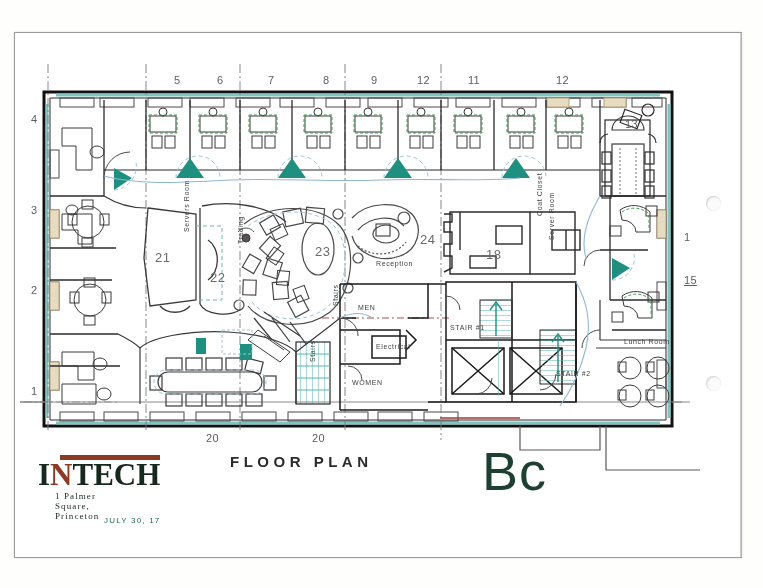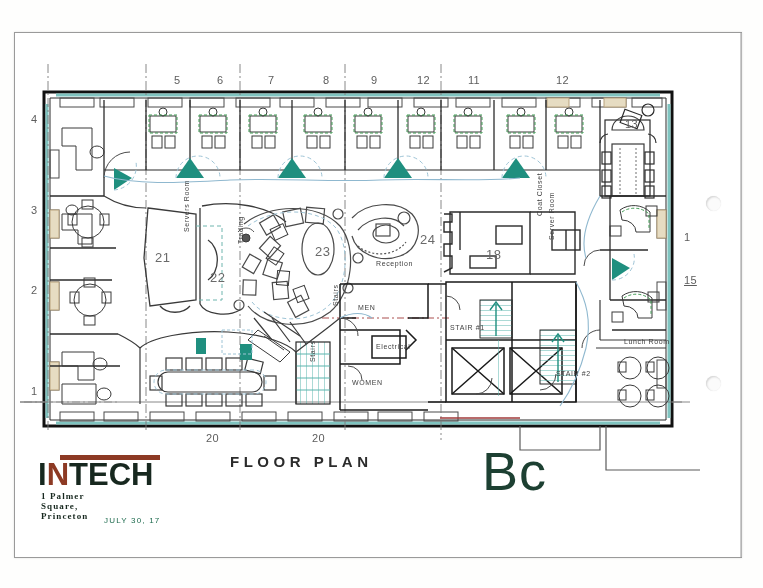--- a/index.html
+++ b/index.html
@@ -70,28 +70,28 @@
   .datestamp{
     font-size:8px;color:#1e6b4e;letter-spacing:1.2px;text-align:center;
   }
   
   .logo-wrap{position:absolute;left:38px;top:455px;}
   .logo-bar{
     position:absolute;left:22px;top:0;width:100px;height:5px;background:#8d3a24;
   }
   .logo-text{
     position:absolute;left:0;top:2px;
-    font-family:Liberation Sans, sans-serif;
+    font-family:Liberation Serif, serif;
     font-size:31px;font-weight:700;color:#17281f;letter-spacing:0px;
   }
   .logo-n{color:#8d3a24;}
   .logo-sub{
-    position:absolute;left:3px;top:36px;
+    position:absolute;left:17px;top:36px;
     font-family:"Liberation Serif", serif;
-    font-size:9px;font-weight:700;color:#17281f;letter-spacing:1.1px;
+    font-size:9px;font-weight:400;color:#17281f;letter-spacing:1.1px;
   }
 </style>
 </head>
 <body>
 
 <div id="sheet">
   <div class="paper">
     <div class="paper-edge-r"></div>
   </div>
 

